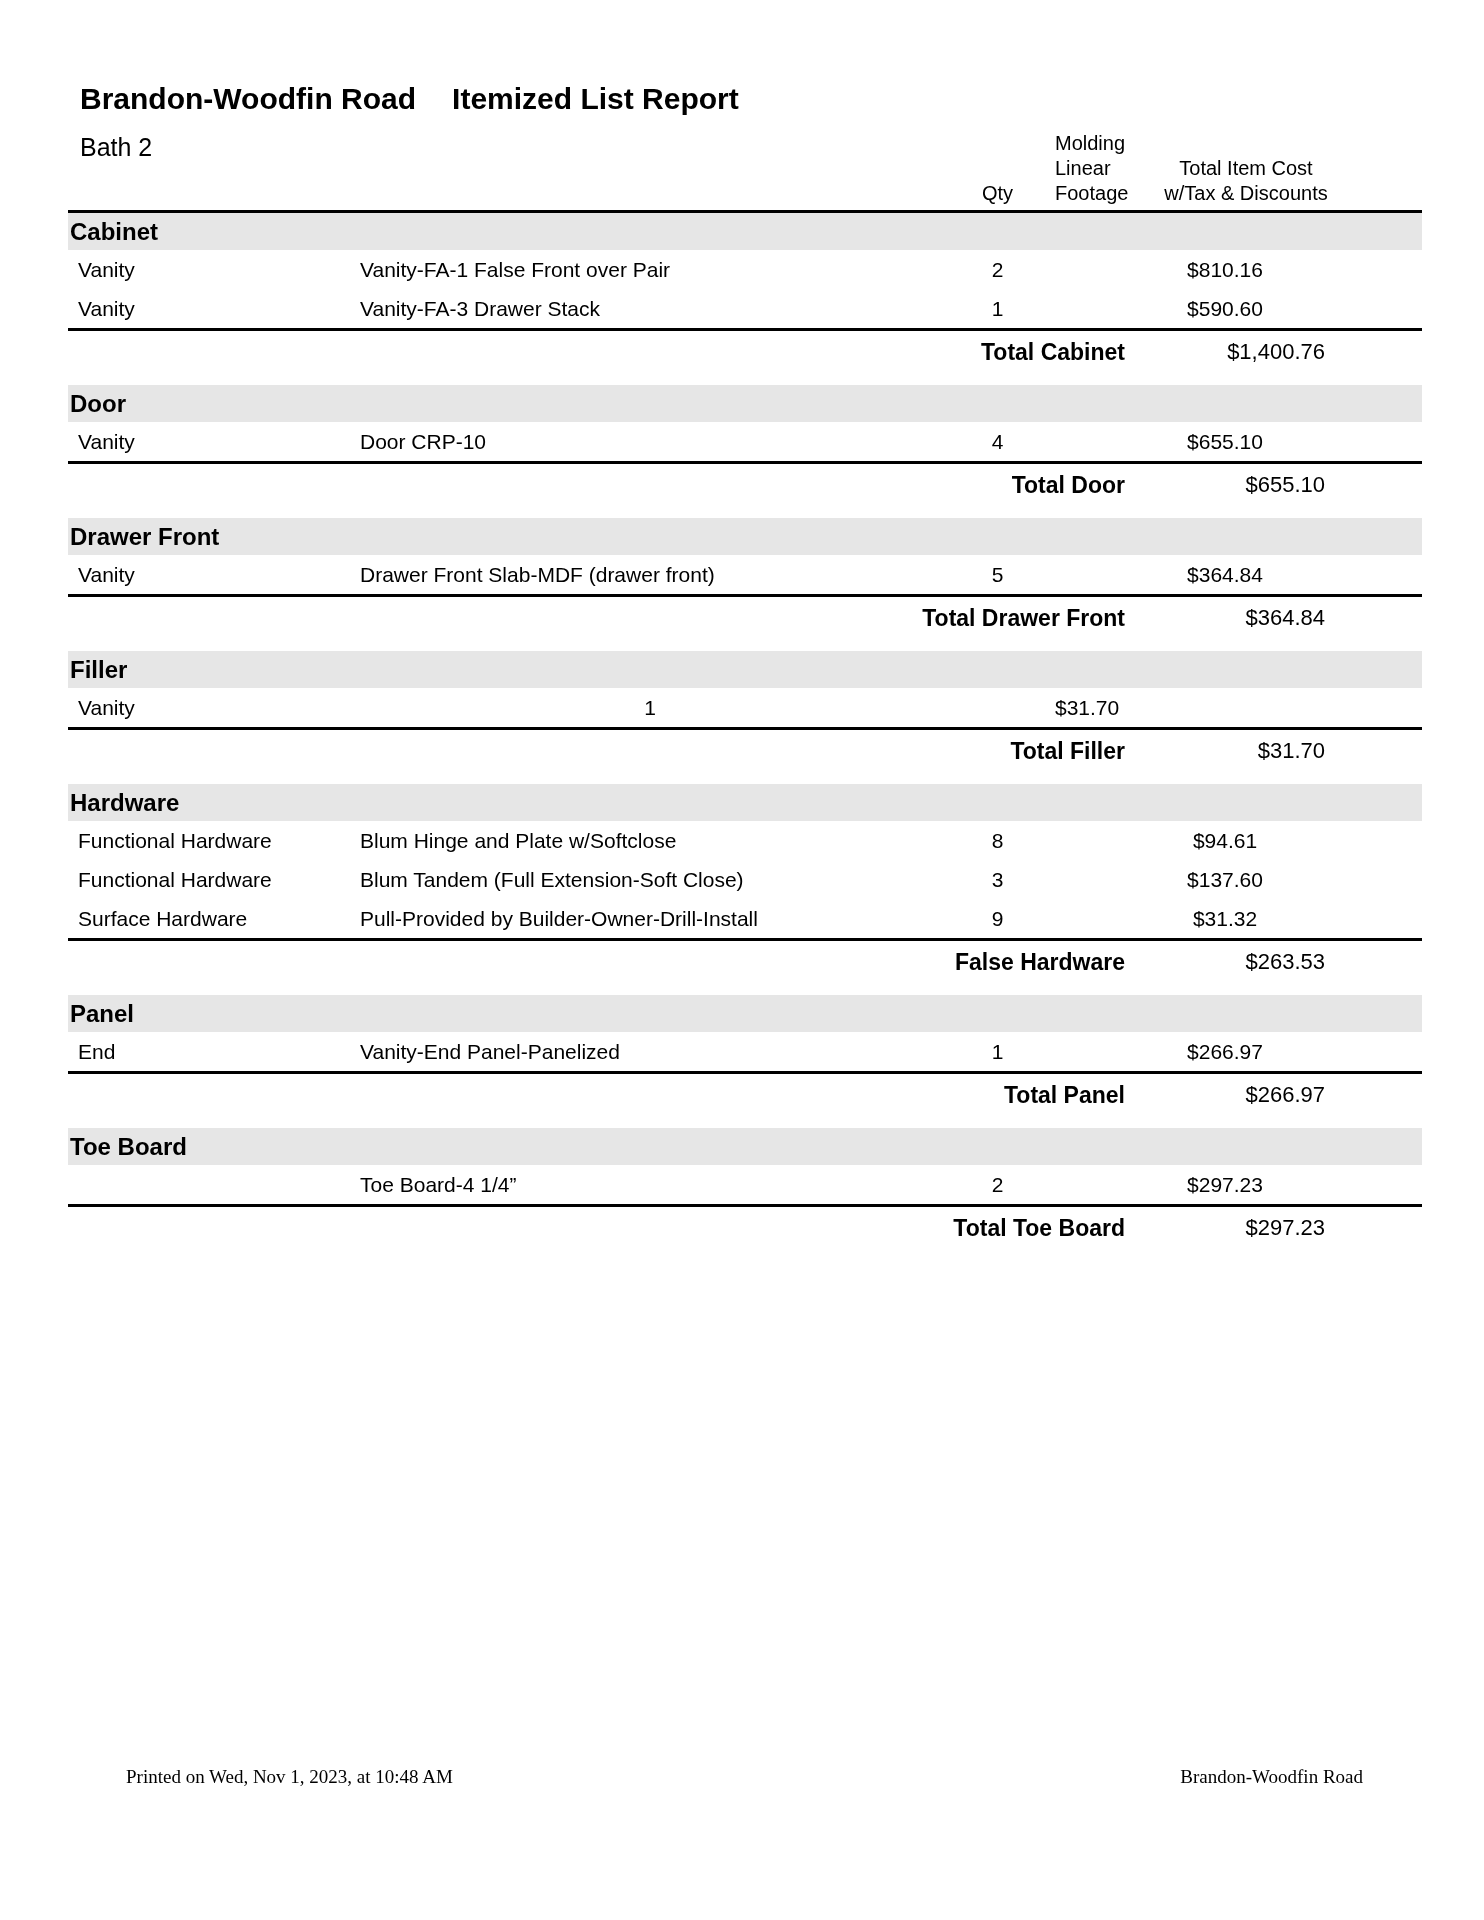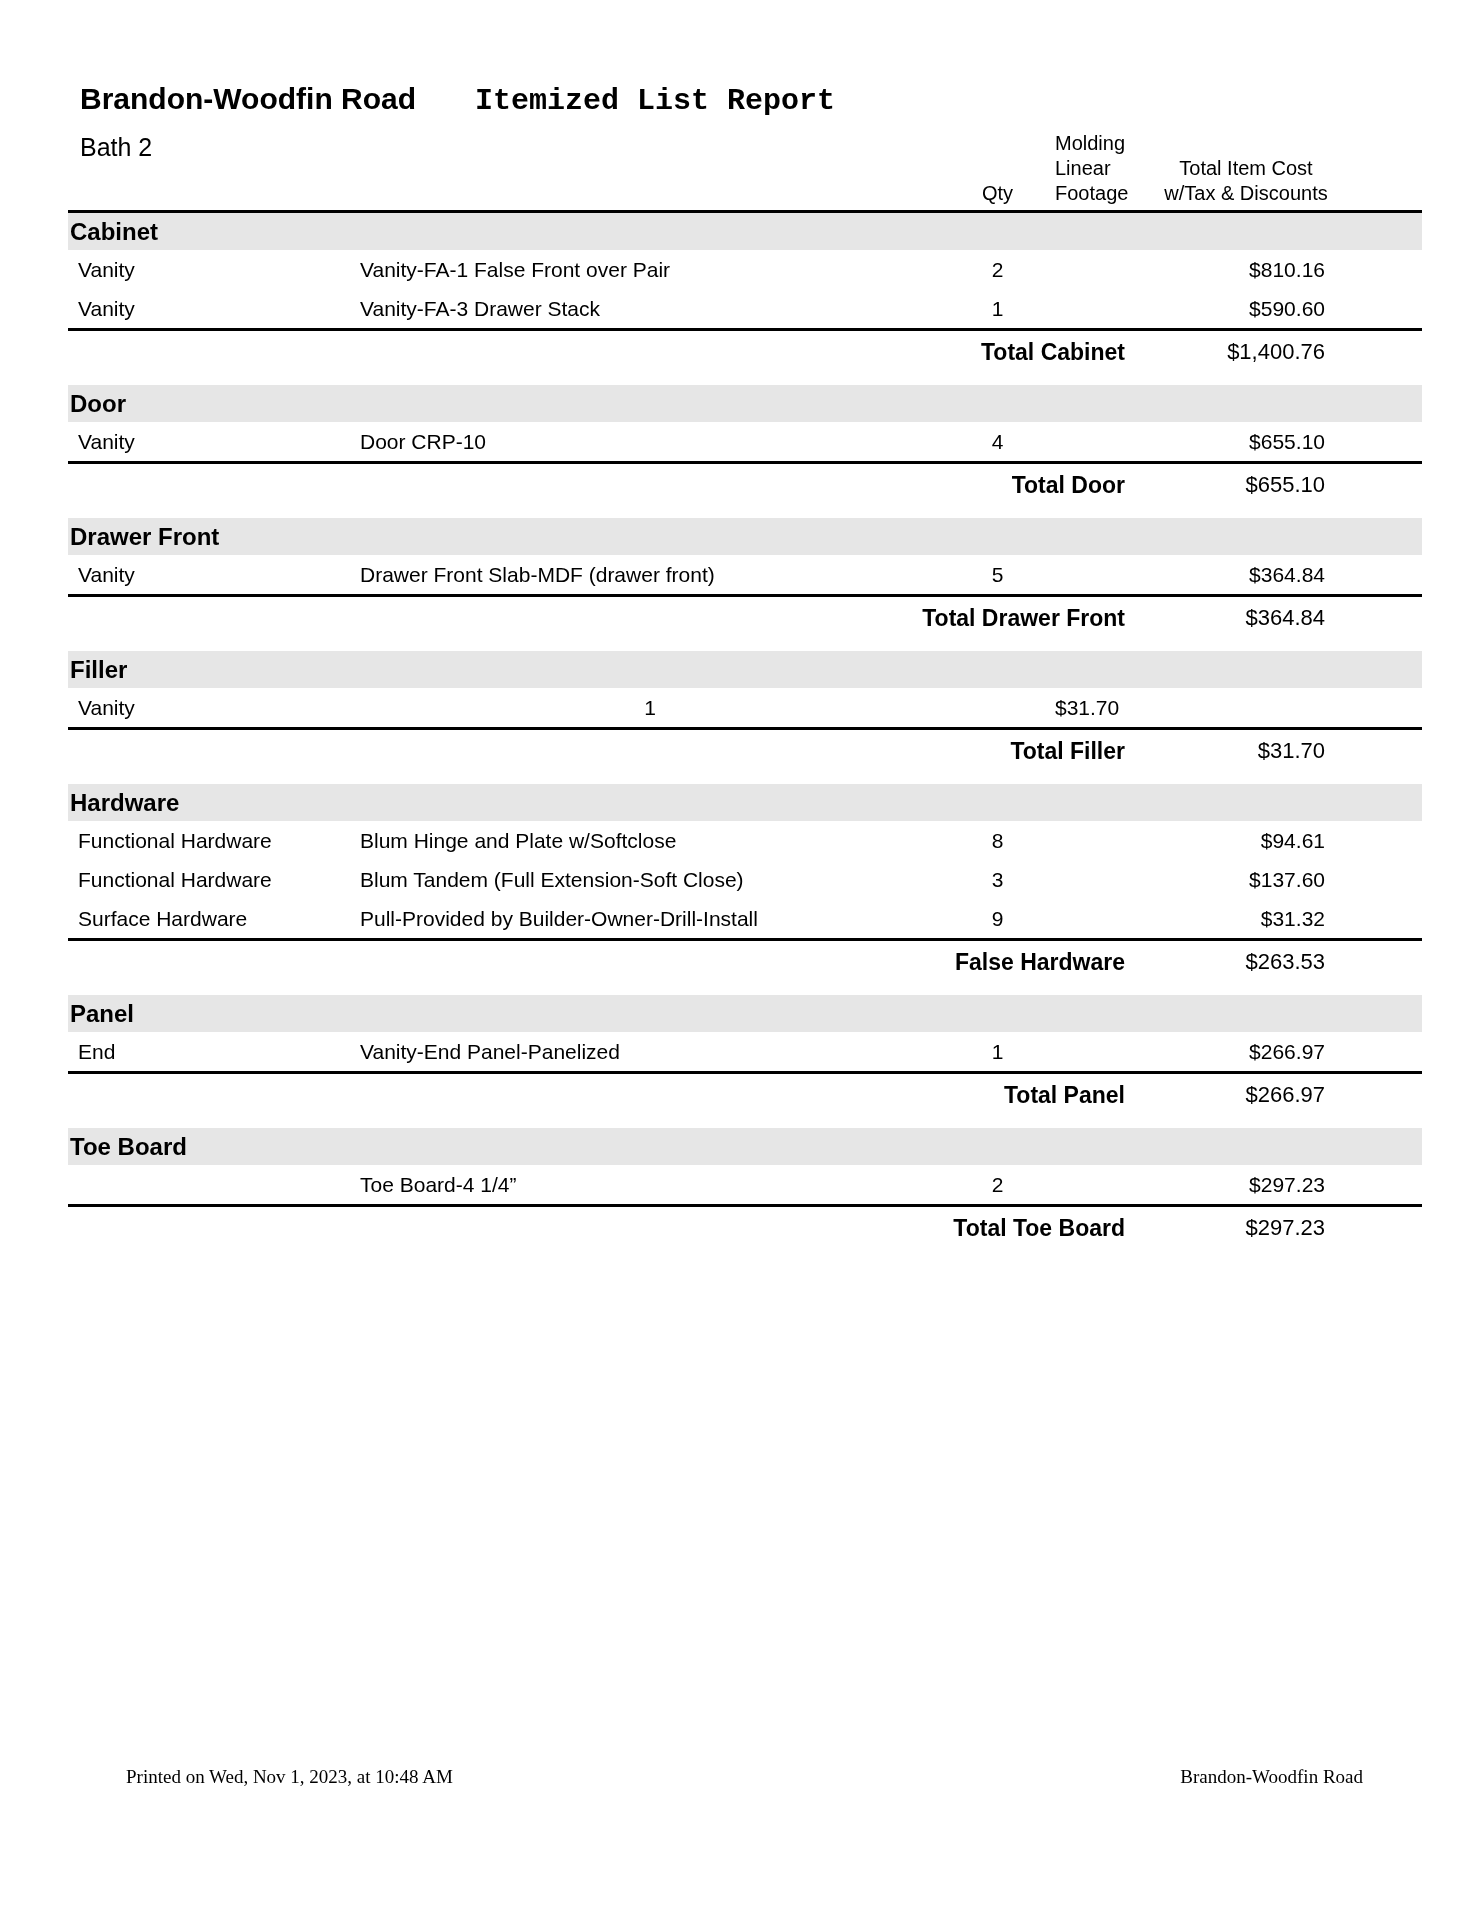--- a/index.html
+++ b/index.html
@@ -12,21 +12,21 @@
   }
   .page { position:absolute; inset:0; }
 
   
   .header-area {
     position:relative; height:213px;
     margin:0 62px 0 68px;
     border-bottom:3px solid #000;
   }
   .title-line { position:absolute; left:12px; top:82px; font-size:30px; font-weight:bold; white-space:nowrap; }
-  .title-line .report-title { margin-left:59px;font-family:Liberation Mono, monospace; }
+  .title-line .report-title { margin-left:36px; }
   .room-title { position:absolute; left:12px; top:133px; font-size:25px; font-weight:normal; }
 
   .grid-cols { display:grid; grid-template-columns:292px 580px 115px 70px 1fr; }
 
   .col-headers {
     position:absolute; left:0; right:0; bottom:4px;
     align-items:end; font-size:20px; line-height:25px;
   }
   .h-qty  { text-align:center; }
   .h-mold { text-align:center; white-space:pre-line; padding-right:28px; }
@@ -37,21 +37,21 @@
   .sec-header {
     height:37px; background:var(--section-bg,#e6e6e6);
     display:flex; align-items:center; padding-left:2px;
     font-size:24px; font-weight:bold;
   }
   .rows { border-bottom:3px solid #000; }
   .row  { height:39px; align-items:center; font-size:21px; }
   .c-cat  { padding-left:10px; }
   .c-qty  { text-align:center; }
   .c-mold { text-align:center; }
-  .c-cost { text-align:right; padding-right:97px; }
+  .c-cost { text-align:center; padding-right:97px; }
 
   .total-row {
     display:grid; grid-template-columns:1057px 1fr;
     height:42px; align-items:center; margin-bottom:12px; font-size:22px;
   }
   .total-label { text-align:right; font-weight:bold; font-size:23px; }
   .total-value { text-align:right; padding-right:97px; }
 
   
   .footer {

